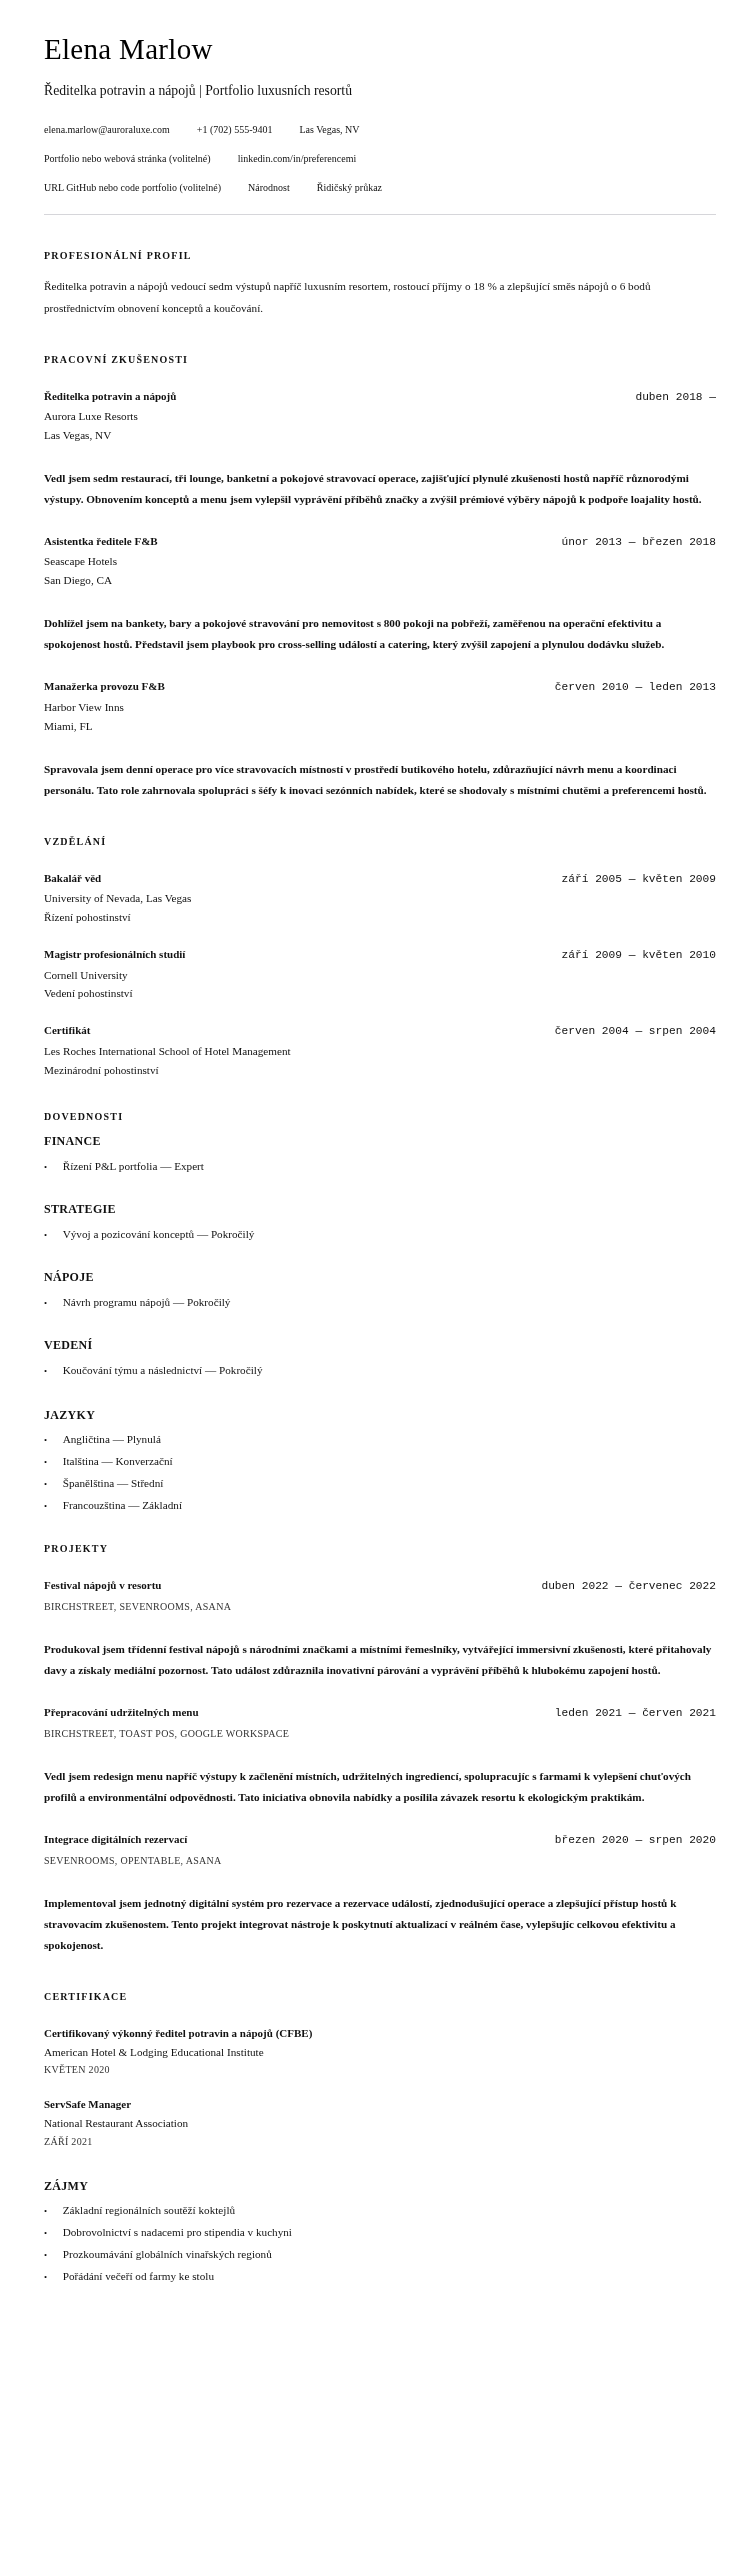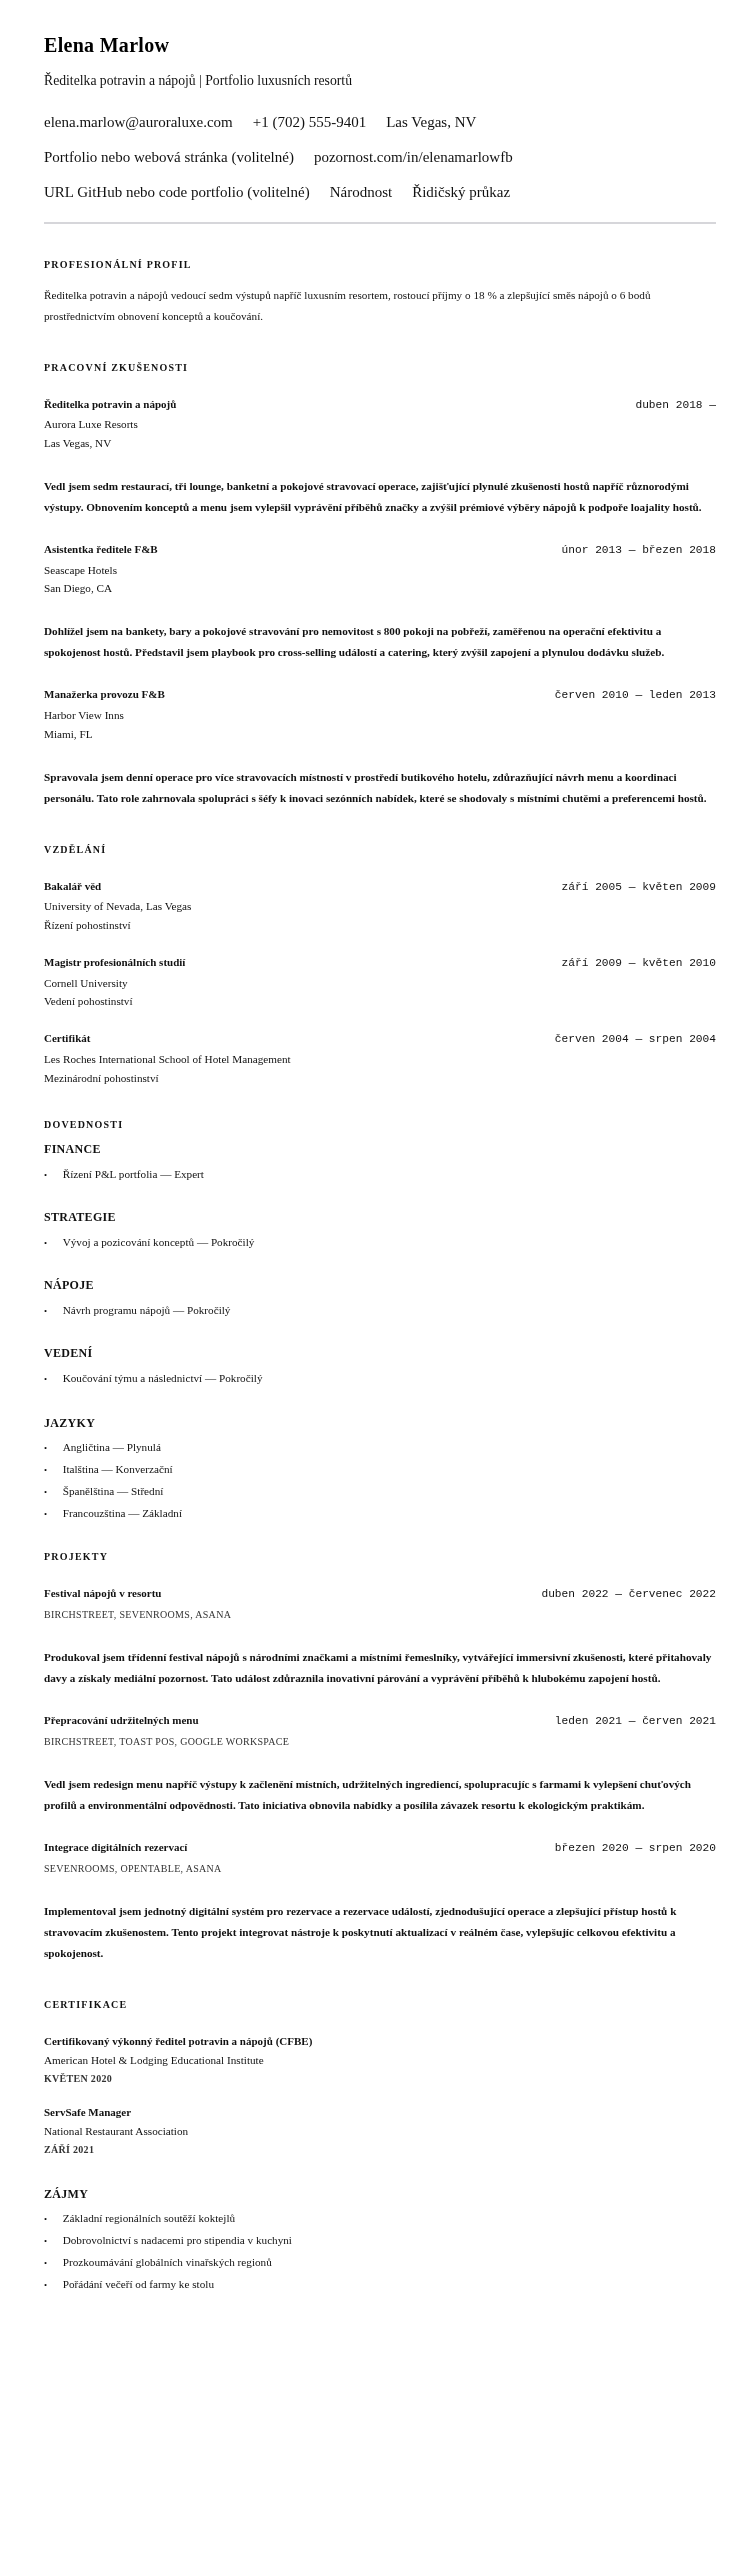--- a/index.html
+++ b/index.html
@@ -4,32 +4,32 @@
 <style>
   html, body { margin: 0; padding: 0; background: #ffffff; }
   body {
     width: 747px;
     font-family: "Liberation Serif", "DejaVu Serif", serif;
     color: #111111;
   }
   .page { padding: 34px 31px 18.7px 44px; }
 
   .name {
-    font-size: 20px;
-    font-weight: 700;
+    font-size: 29px;
+    font-weight: 400;
     color: #000000;
     letter-spacing: 0.3px;
     line-height: 1.1;
   }
   .headline { font-size: 13.7px; margin-top: 17.4px; }
 
   .contact-row {
     display: flex;
-    gap: 20px;
-    font-size: 15px;
+    gap: 27px;
+    font-size: 10px;
     margin-top: 18px;
     white-space: nowrap;
   }
   .contact-row.first { margin-top: 25px; }
 
   .divider {
     height: 1.2px;
     background: #d6d6da;
     margin-top: 21px;
   }
@@ -85,42 +85,41 @@
     font-size: 10px;
     letter-spacing: 0.3px;
     color: #333333;
     margin-top: 8.7px;
   }
   .cert-date {
     font-size: 10px;
     letter-spacing: 0.3px;
     color: #333333;
     margin-top: 6.2px;
-    font-weight: bold;
   }
   .cert-item { margin-top: 25px; }
   .cert-item + .cert-item { margin-top: 22.4px; }
 </style>
 </head>
 <body>
 
 <div class="page">
 
   <div>
     <div class="name">Elena Marlow</div>
     <div class="headline">Ředitelka potravin a nápojů | Portfolio luxusních resortů</div>
 
     <div class="contact-row first">
       <span>elena.marlow@auroraluxe.com</span>
       <span>+1 (702) 555-9401</span>
       <span>Las Vegas, NV</span>
     </div>
     <div class="contact-row">
       <span>Portfolio nebo webová stránka (volitelné)</span>
-      <span>pozornost.com/in/elenamarlowfb</span>
+      <span>linkedin.com/in/preferencemi</span>
     </div>
     <div class="contact-row">
       <span>URL GitHub nebo code portfolio (volitelné)</span>
       <span>Národnost</span>
       <span>Řidičský průkaz</span>
     </div>
     <div class="divider"></div>
   </div>
 
   <div>

